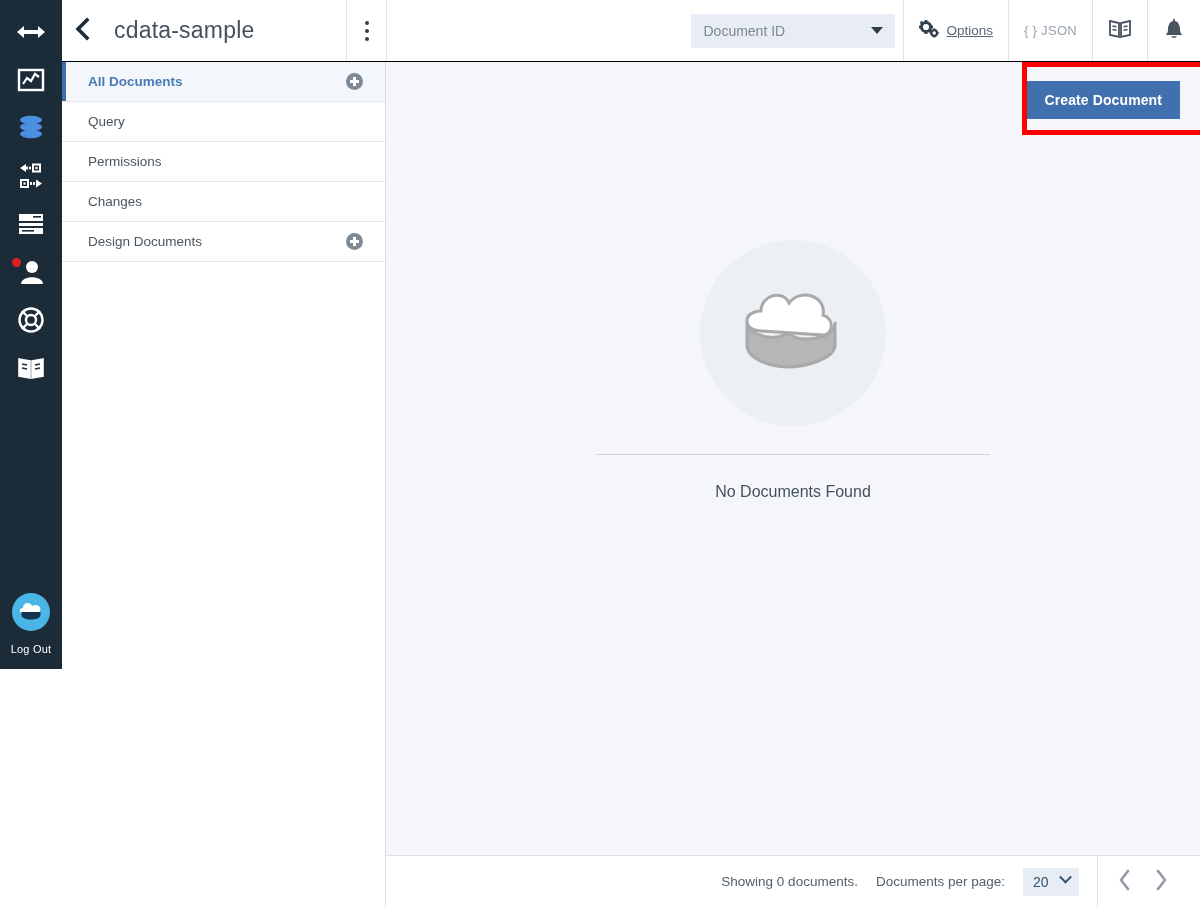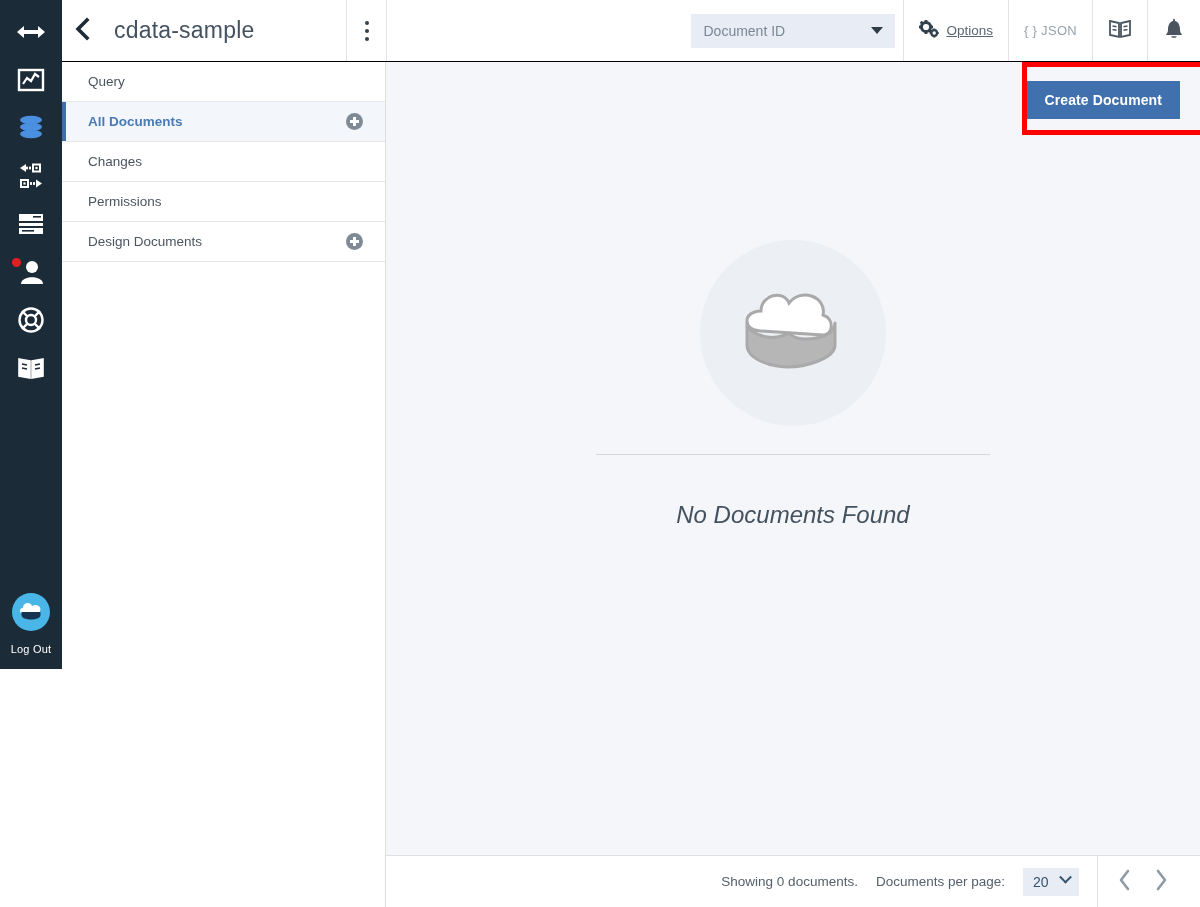--- a/index.html
+++ b/index.html
@@ -126,21 +126,21 @@
     align-items: center; justify-content: flex-start; padding-top: 100px;
   }
   .empty-circle {
     width: 186px; height: 186px; border-radius: 50%; background: #eceff3;
     display: flex; align-items: center; justify-content: center;
   }
   .empty-divider {
     width: 394px; height: 1px; background: #d3d6da; margin-top: 28px;
   }
   .empty-text {
-    margin-top: 46px; font-size: 24px; color: #44525f; font-weight: 400; font-style: italic;
+    margin-top: 28px; font-size: 16px; color: #44525f; font-weight: 400;
   }
 
   
   .footer {
     height: 52px; flex: 0 0 52px; background: #ffffff;
     border-top: 1px solid #e0e0e0; display: flex; align-items: center;
     justify-content: flex-end; padding-right: 12px;
   }
   .foot-text { font-size: 13.5px; color: #54606c; }
   .foot-group { display: flex; align-items: center; gap: 18px; padding-right: 18px; }
@@ -359,37 +359,37 @@
             <path d="M8.3 19.3 C8.3 21.3 13.7 21.3 13.7 19.3 Z" fill="#4a5560"></path>
           </svg>
         </span>
       </div>
     </div>
 
     <div class="body">
 
       <div class="sidebar">
 
-        <div class="side-item">
-          <span>Query</span>
-        </div>
-
         <div class="side-item active">
           <span>All Documents</span>
           <span class="plus-wrap">
             <span class="plus-icon"></span>
           </span>
         </div>
 
         <div class="side-item">
-          <span>Changes</span>
+          <span>Query</span>
         </div>
 
         <div class="side-item">
           <span>Permissions</span>
+        </div>
+
+        <div class="side-item">
+          <span>Changes</span>
         </div>
 
         <div class="side-item">
           <span>Design Documents</span>
           <span class="plus-wrap">
             <span class="plus-icon"></span>
           </span>
         </div>
 
       </div>

